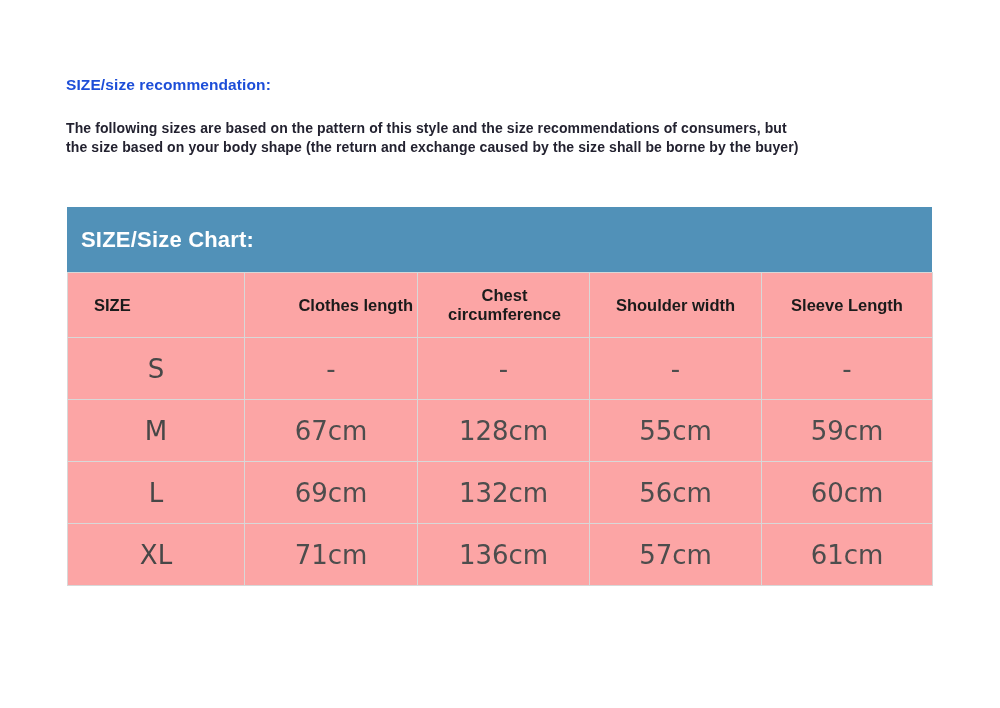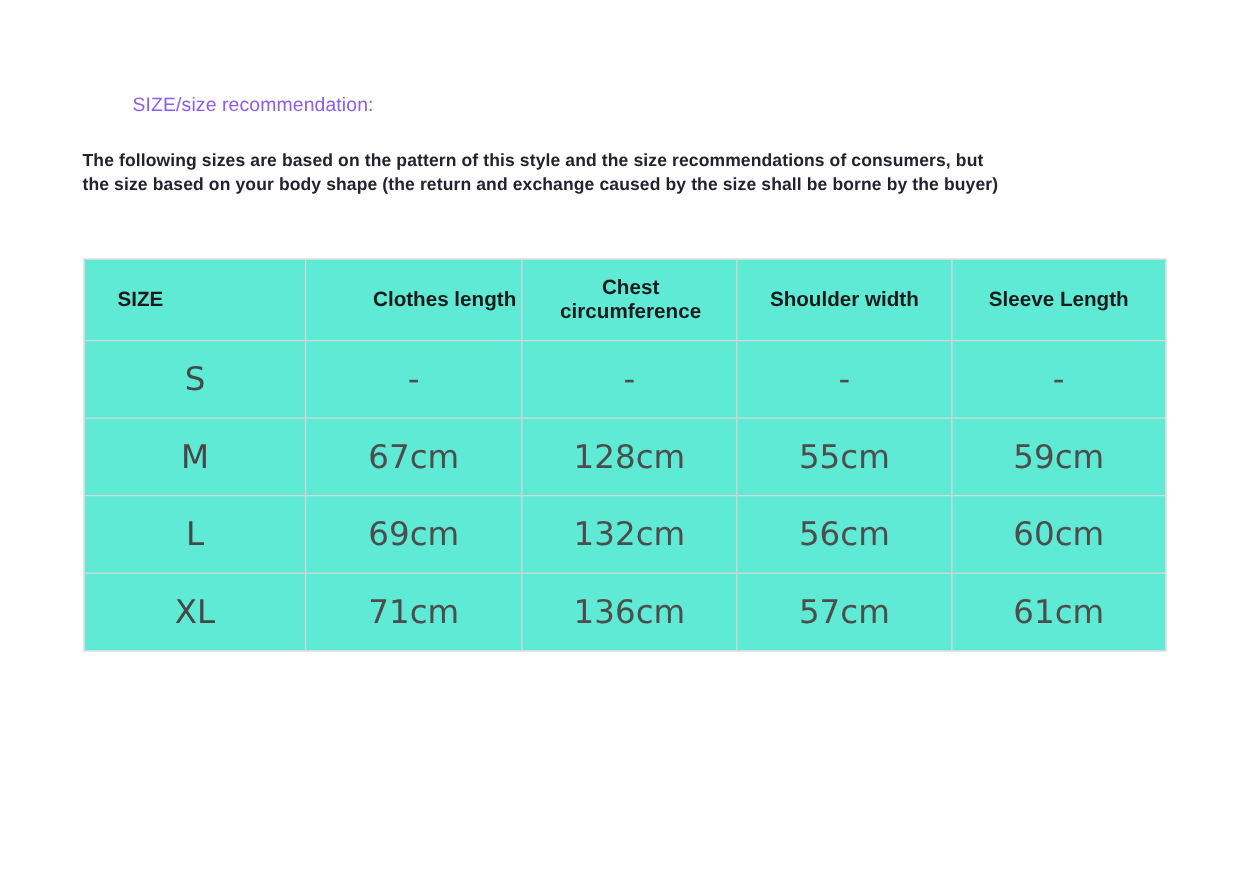--- a/index.html
+++ b/index.html
@@ -14,24 +14,23 @@
     font-family: "Liberation Sans", sans-serif;
     overflow: hidden;
   }
 
   
   .top-heading {
     position: absolute;
     left: 66px;
     top: 76px;
     font-size: 15.5px;
-    font-weight: 400;
-    color: #8b5cf6;
+    font-weight: 700;
+    color: #1d4ed8;
     letter-spacing: 0.1px;
-    margin-left: 40px;
   }
   .intro {
     position: absolute;
     left: 66px;
     top: 119px;
     width: 890px;
     font-size: 14px;
     font-weight: 700;
     color: #232230;
     line-height: 19.4px;
@@ -56,21 +55,21 @@
     font-weight: 700;
     font-size: 22px;
     padding-left: 14px;
     letter-spacing: 0.2px;
   }
 
   table.size-table {
     width: 865px;
     border-collapse: collapse;
     table-layout: fixed;
-    background: #5eead4;
+    background: #fca5a5;
   }
   .size-table th,
   .size-table td {
     border: 1px solid #d8d8d8;
     padding: 0;
   }
   .size-table th {
     height: 64px;
     font-size: 16.5px;
     font-weight: 700;
@@ -99,20 +98,23 @@
 <body>
 
 <div class="top-heading">SIZE/size recommendation:</div>
 
 <div class="intro">
   <div>The following sizes are based on the pattern of this style and the size recommendations of consumers, but</div>
   <div>the size based on your body shape (the return and exchange caused by the size shall be borne by the buyer)</div>
 </div>
 
 <div class="size-section">
+  <div class="chart-bar">
+    <span class="chart-bar-title">SIZE/Size Chart:</span>
+  </div>
 
   <table class="size-table">
     <colgroup>
       <col style="width:177px">
       <col style="width:173px">
       <col style="width:172px">
       <col style="width:172px">
       <col style="width:171px">
     </colgroup>
     <thead>

